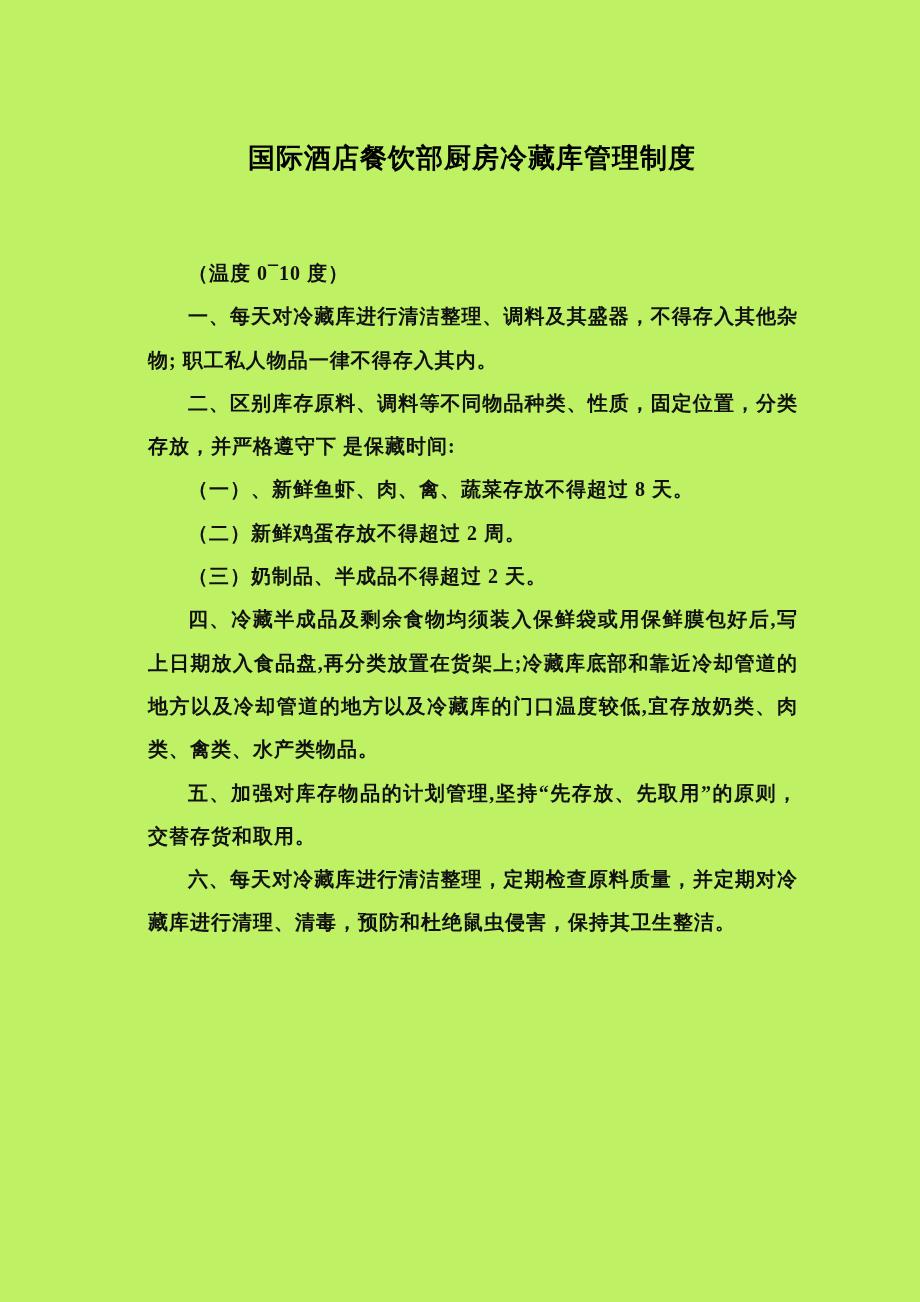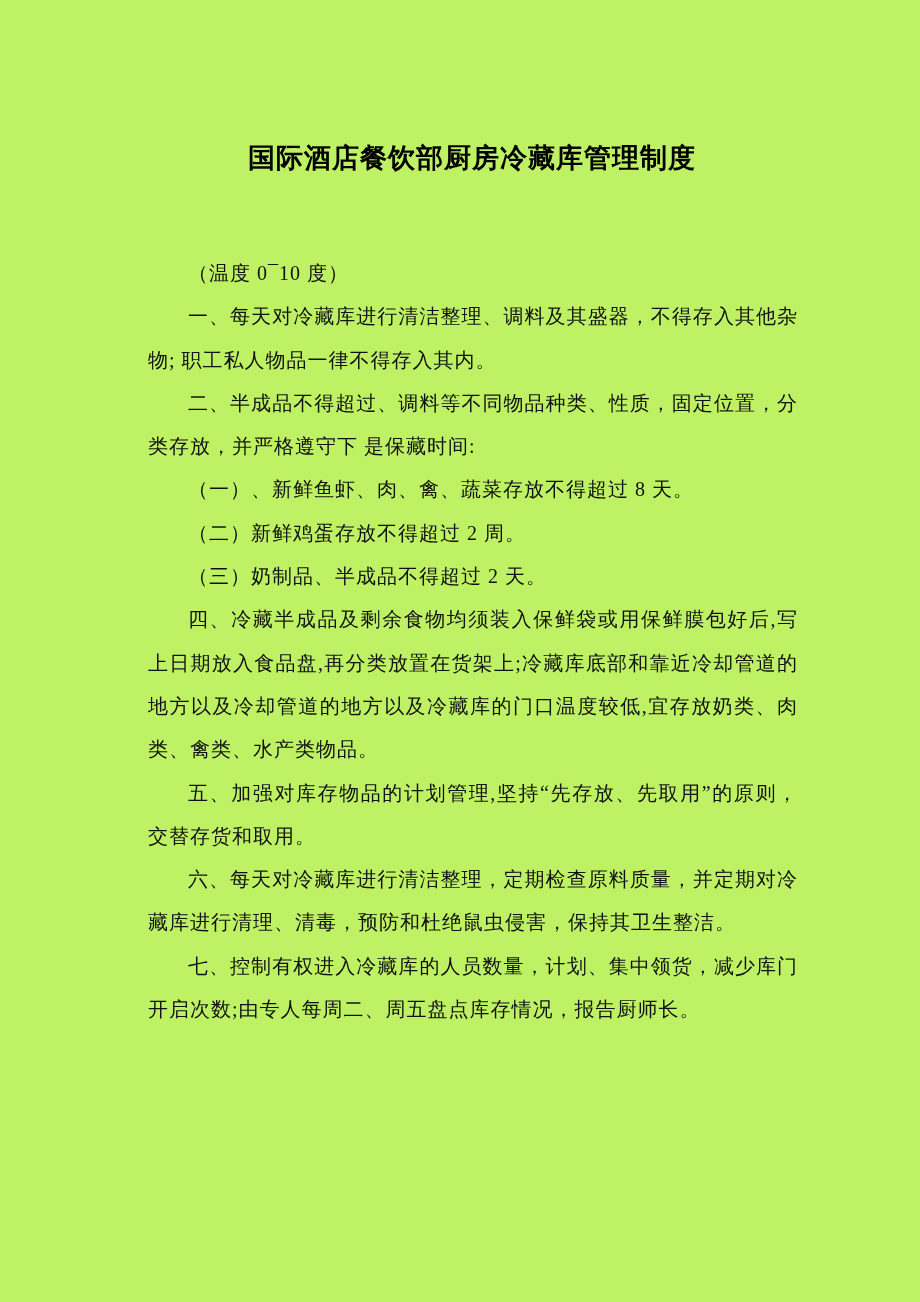--- a/index.html
+++ b/index.html
@@ -23,42 +23,42 @@
     text-align: center;
     font-size: 27px;
     font-weight: bold;
     line-height: 36px;
     letter-spacing: 1px;
     color: #000000;
   }
   .doc-body {
     margin: 76px 134px 0 136px; 
     width: 650px;
+    font-weight: bold;
   }
   .para {
     margin: 0;
     font-size: 20px;
     line-height: 43.3px;
     letter-spacing: 1px;
     text-align: justify;
     text-indent: 2em;
     color: #111111;
     word-break: break-all;
   }
 </style>
 </head>
 <body>
 
 <div class="page">
   <h1 class="doc-title">国际酒店餐饮部厨房冷藏库管理制度</h1>
   <div class="doc-body" id="doc-body">
       <p class="para">（温度 0¯10 度）</p>
       <p class="para">一、每天对冷藏库进行清洁整理、调料及其盛器，不得存入其他杂物; 职工私人物品一律不得存入其内。</p>
-      <p class="para">二、半成品不得超过、调料等不同物品种类、性质，固定位置，分类存放，并严格遵守下 是保藏时间:</p>
+      <p class="para">二、区别库存原料、调料等不同物品种类、性质，固定位置，分类存放，并严格遵守下 是保藏时间:</p>
       <p class="para">（一）、新鲜鱼虾、肉、禽、蔬菜存放不得超过 8 天。</p>
       <p class="para">（二）新鲜鸡蛋存放不得超过 2 周。</p>
       <p class="para">（三）奶制品、半成品不得超过 2 天。</p>
       <p class="para">四、冷藏半成品及剩余食物均须装入保鲜袋或用保鲜膜包好后,写上日期放入食品盘,再分类放置在货架上;冷藏库底部和靠近冷却管道的地方以及冷却管道的地方以及冷藏库的门口温度较低,宜存放奶类、肉类、禽类、水产类物品。</p>
       <p class="para">五、加强对库存物品的计划管理,坚持“先存放、先取用”的原则，交替存货和取用。</p>
       <p class="para">六、每天对冷藏库进行清洁整理，定期检查原料质量，并定期对冷藏库进行清理、清毒，预防和杜绝鼠虫侵害，保持其卫生整洁。</p>
-      <p class="para">七、控制有权进入冷藏库的人员数量，计划、集中领货，减少库门开启次数;由专人每周二、周五盘点库存情况，报告厨师长。</p>
     </div>
 </div>
 
 </body></html>

